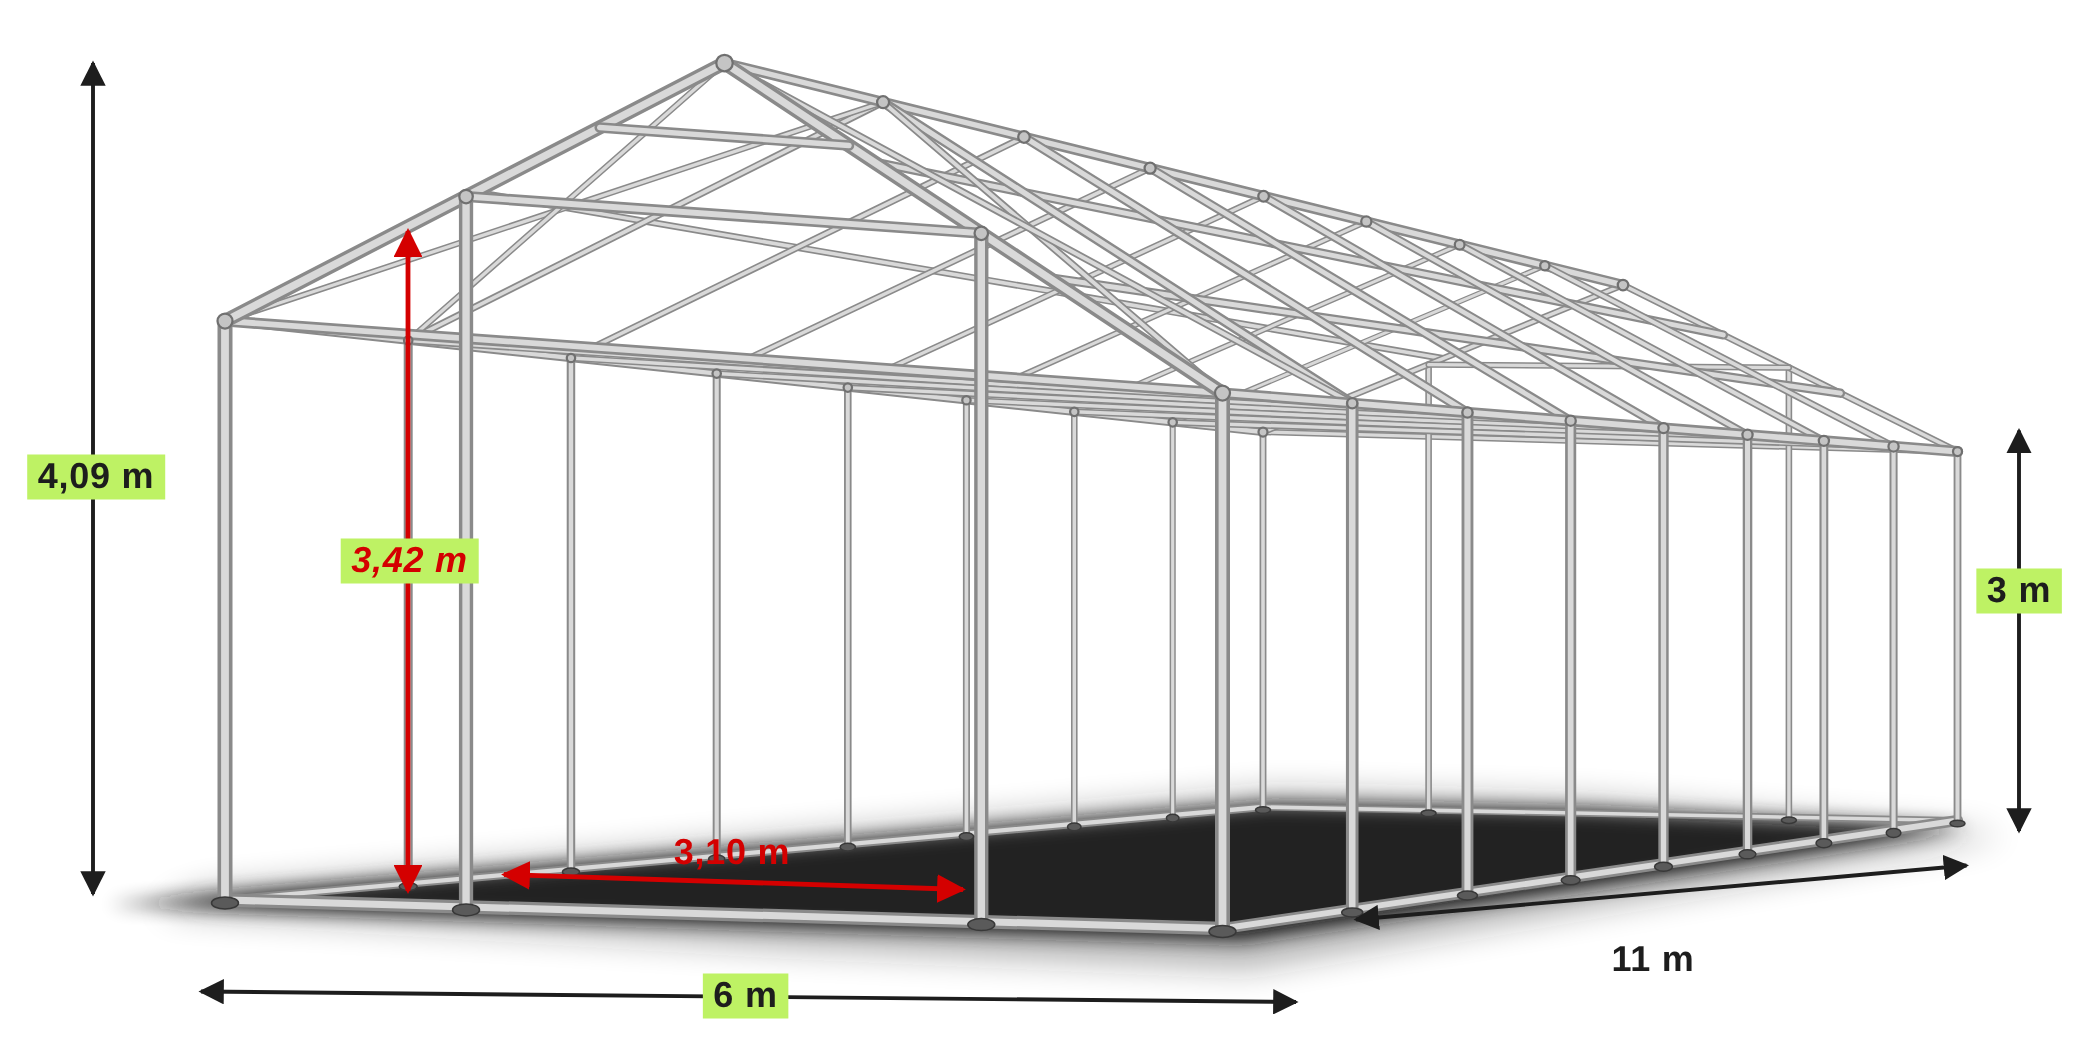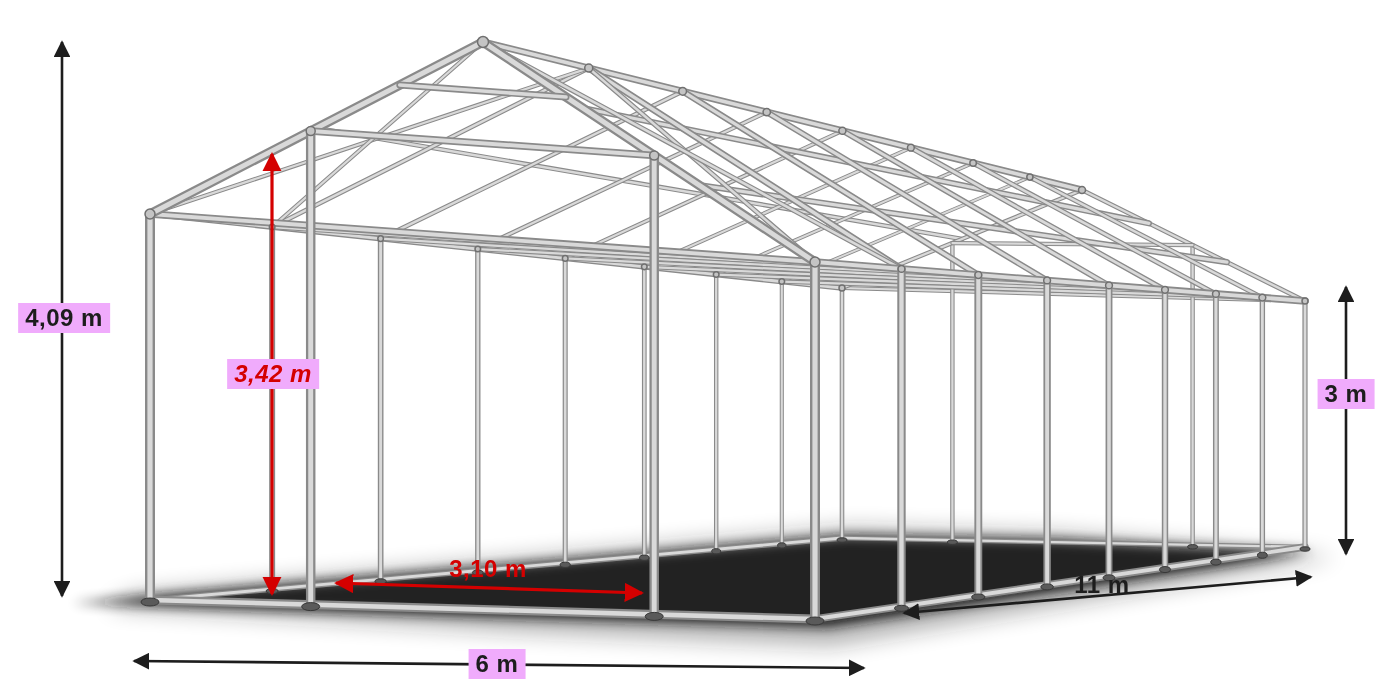--- a/index.html
+++ b/index.html
@@ -8,21 +8,21 @@
     background:#ffffff;
     font-family:"Liberation Sans","DejaVu Sans",sans-serif;
   }
   svg.layer{position:absolute;left:0;top:0;}
   #frame-layer{z-index:1;}
   #dim-layer{z-index:2;}
   #labels{position:absolute;left:0;top:0;width:1400px;height:700px;z-index:3;pointer-events:none;}
   .dim-label{
     position:absolute;transform:translate(-50%,-50%);
     font-size:24px;font-weight:bold;color:#1d1d1d;
-    background:#f0abfc;padding:1px 7px;white-space:nowrap;letter-spacing:0.5px;
+    background:#bef264;padding:1px 7px;white-space:nowrap;letter-spacing:0.5px;
   }
   .dim-label.red{color:#d40000;}
   .dim-label.nobg{background:transparent;}
 </style>
 </head>
 <body>
 
 <svg id="frame-layer" class="layer" width="1400" height="700" viewBox="0 0 1400 700">
   <defs>
     <filter id="shBlur" x="-25%" y="-25%" width="150%" height="150%">
@@ -252,15 +252,15 @@
   <line x1="904" y1="613" x2="1311" y2="577" stroke="#1d1d1d" stroke-width="2.6" marker-start="url(#mB)" marker-end="url(#mB)"></line>
 
   <line x1="1346" y1="287" x2="1346" y2="554" stroke="#1d1d1d" stroke-width="2.6" marker-start="url(#mB)" marker-end="url(#mB)"></line>
 </svg>
 
 <div id="labels">
   <div class="dim-label" style="left:64px;top:318px;">4,09 m</div>
   <div class="dim-label red" style="left:273px;top:374px;font-style:italic;">3,42 m</div>
   <div class="dim-label red nobg" style="left:488px;top:569px;">3,10 m</div>
   <div class="dim-label" style="left:497px;top:664px;">6 m</div>
-  <div class="dim-label nobg" style="left:1102px;top:585px;">11 m</div>
+  <div class="dim-label nobg" style="left:1102px;top:640px;">11 m</div>
   <div class="dim-label" style="left:1346px;top:394px;">3 m</div>
 </div>
 
 </body></html>

